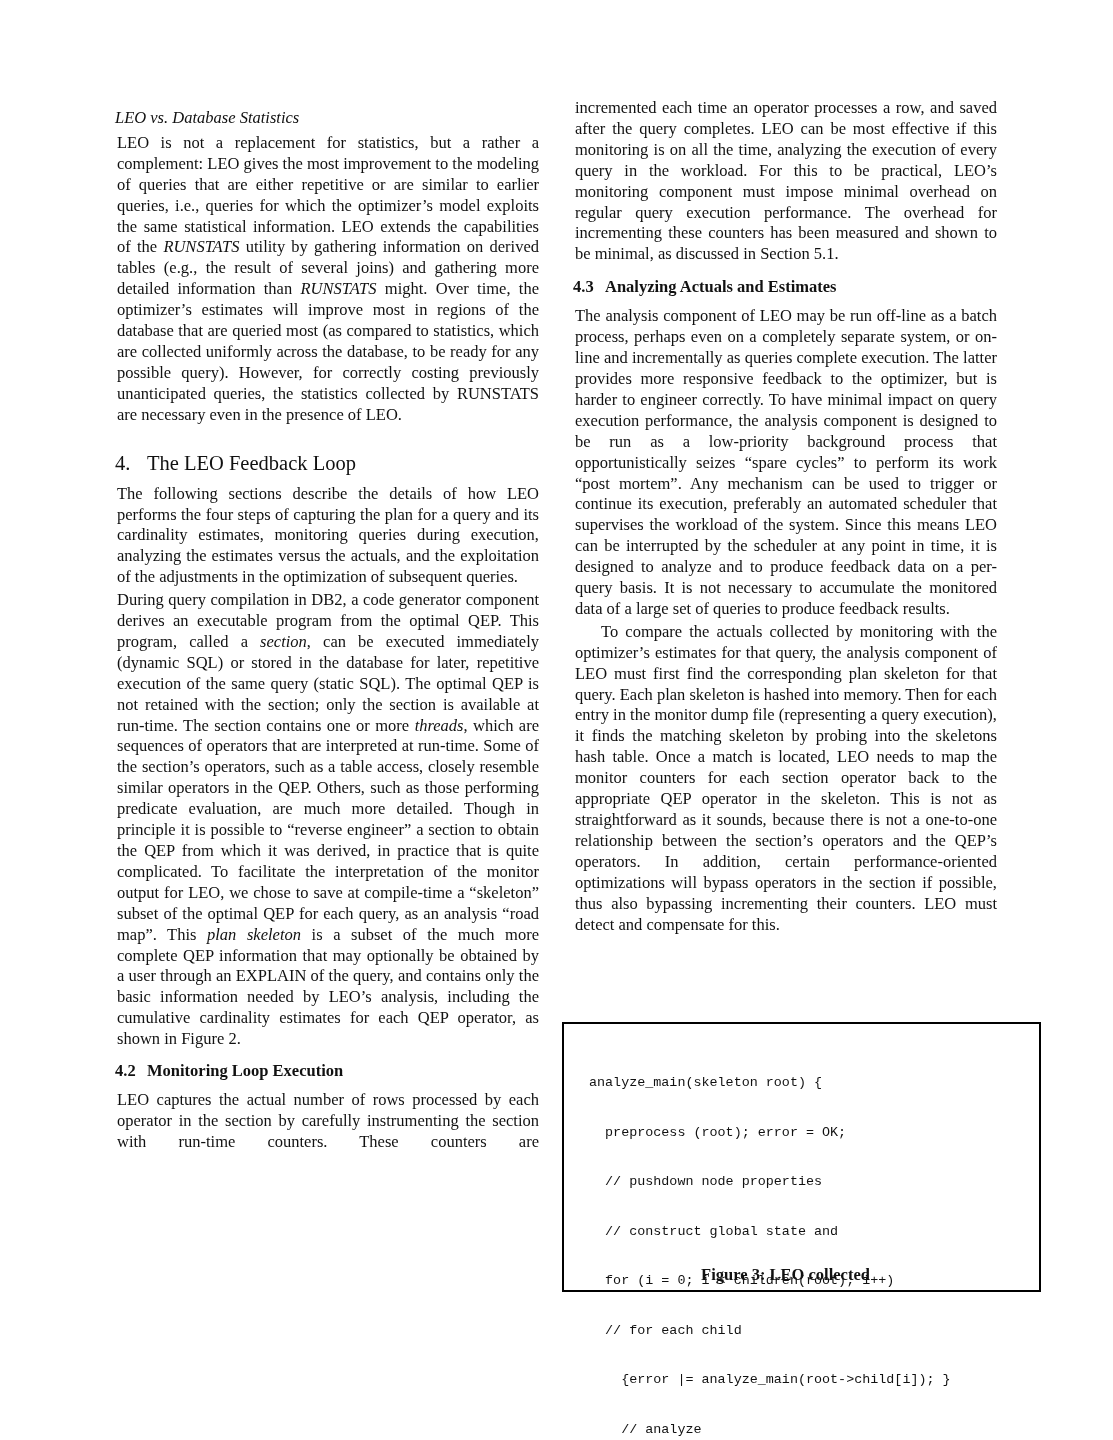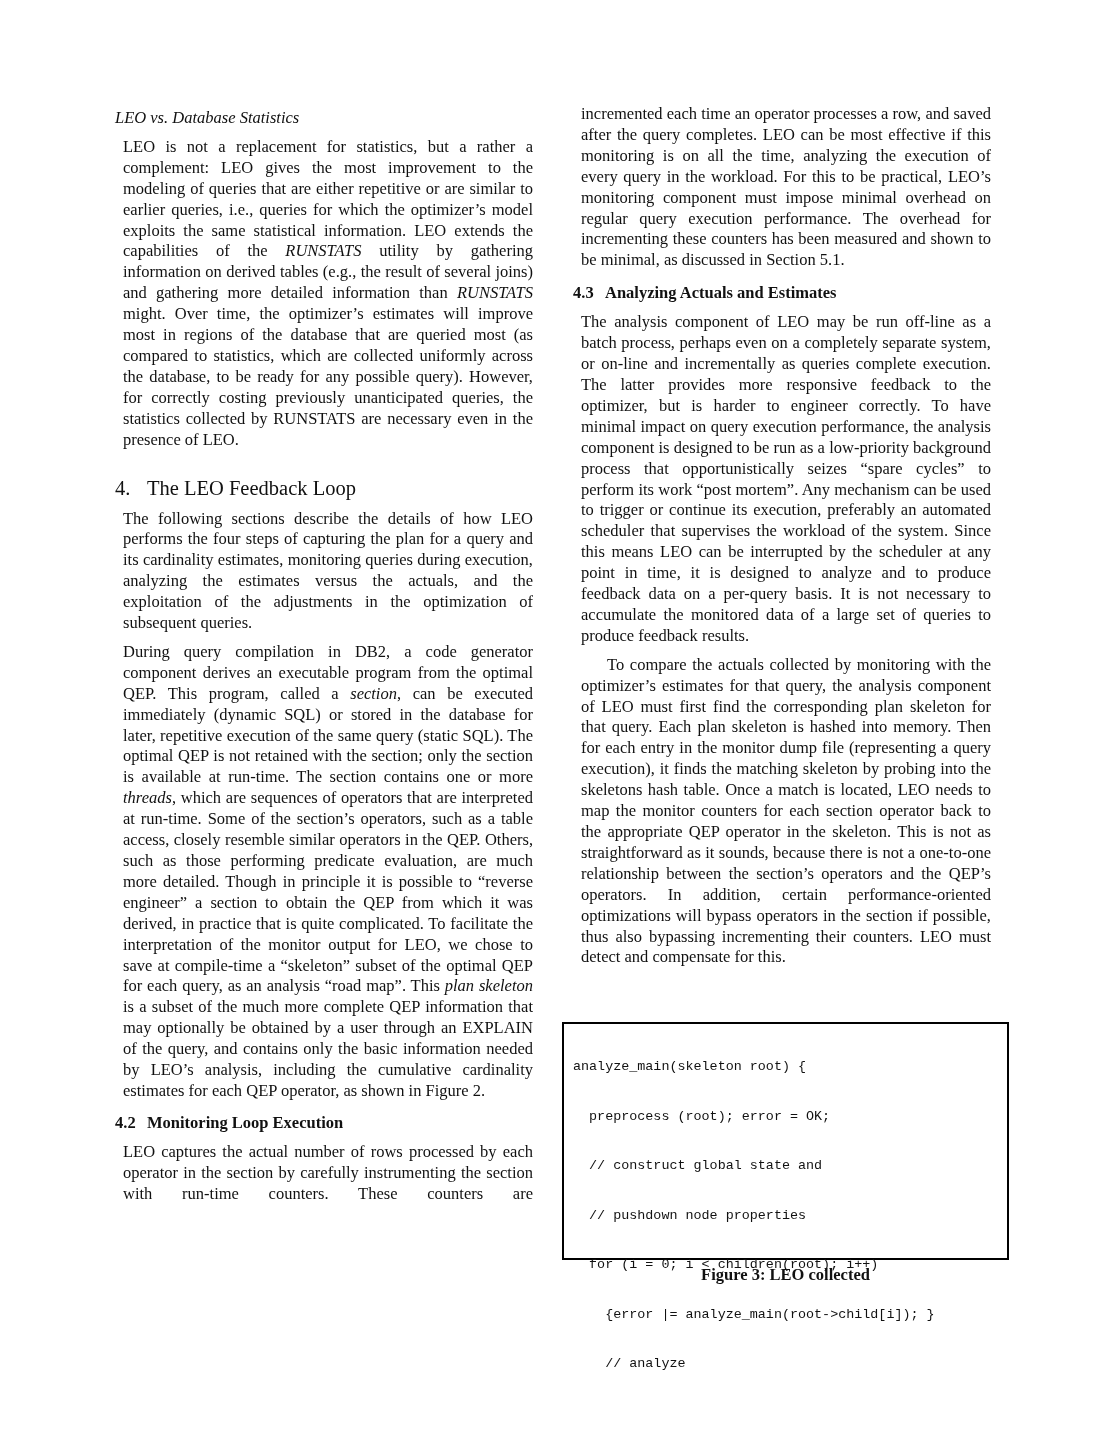--- a/index.html
+++ b/index.html
@@ -17,21 +17,21 @@
   }
   .col {
     position: absolute;
     top: 96px;
     width: 426px;
   }
   .col-left { left: 115px; }
   .col-right { left: 573px; }
 
   p, .para {
-    margin: 8px;
+    margin: 2px;
     font-size: 16.5px;
     line-height: 20.9px;
     text-align: justify;
     hyphens: none;
   }
   .italic-heading {
     font-style: italic;
     font-size: 16.5px;
     line-height: 20.9px;
     margin: 12px 0 4px 0;
@@ -60,21 +60,21 @@
   em { font-style: italic; }
 
   .code-box {
     position: absolute;
     left: 562px;
     top: 1022px;
     width: 443px;
     height: 234px;
     border: 2px solid #000000;
     box-sizing: content-box;
-    padding: 0;
+    padding: 16px;
   }
   .code-lines {
     margin: 2px 0 0 9px;
     font-family: "Liberation Mono", "DejaVu Sans Mono", monospace;
     font-size: 13.4px;
     line-height: 16.5px;
     white-space: pre;
     color: #111111;
   }
   .code-line { display: block; }
@@ -116,23 +116,24 @@
     <span class="num">4.3</span><span>Analyzing Actuals and Estimates</span>
   </h2>
   <p>The analysis component of LEO may be run off-line as a batch process, perhaps even on a completely separate system, or on-line and incrementally as queries complete execution.  The latter provides more responsive feedback to the optimizer, but is harder to engineer correctly. To have minimal impact on query execution performance, the analysis component is designed to be run as a low-priority background process that opportunistically seizes “spare cycles” to perform its work “post mortem”.  Any mechanism can be used to trigger or continue its execution, preferably an automated scheduler that supervises the workload of the system.  Since this means LEO can be interrupted by the scheduler at any point in time, it is designed to analyze and to produce feedback data on a per-query basis. It is not necessary to accumulate the monitored data of a large set of queries to produce feedback results.</p>
   <p class="indent">To compare the actuals collected by monitoring with the optimizer’s estimates for that query, the analysis component of LEO must first find the corresponding plan skeleton for that query.  Each plan skeleton is hashed into memory. Then for each entry in the monitor dump file (representing a query execution), it finds the matching skeleton by probing into the skeletons hash table. Once a match is located, LEO needs to map the monitor counters for each section operator back to the appropriate QEP operator in the skeleton. This is not as straightforward as it sounds, because there is not a one-to-one relationship between the section’s operators and the QEP’s operators. In addition, certain performance-oriented optimizations will bypass operators in the section if possible, thus also bypassing incrementing their counters.  LEO must detect and compensate for this.</p>
 </div>
 
 <div class="code-box">
   <div class="code-lines">
     <span class="code-line">analyze_main(skeleton root) {</span>
     <span class="code-line">  preprocess (root); error = OK;</span>
+    <span class="code-line">  // pushdown node properties</span>
     <span class="code-line">  // construct global state and</span>
-    <span class="code-line">  // pushdown node properties</span>
     <span class="code-line">  for (i = 0; i &lt; children(root); i++)</span>
+    <span class="code-line">  // for each child</span>
     <span class="code-line">    {error |= analyze_main(root-&gt;child[i]); }</span>
     <span class="code-line">    // analyze</span>
     
     
     
     
     
     
   </div>
 </div>

